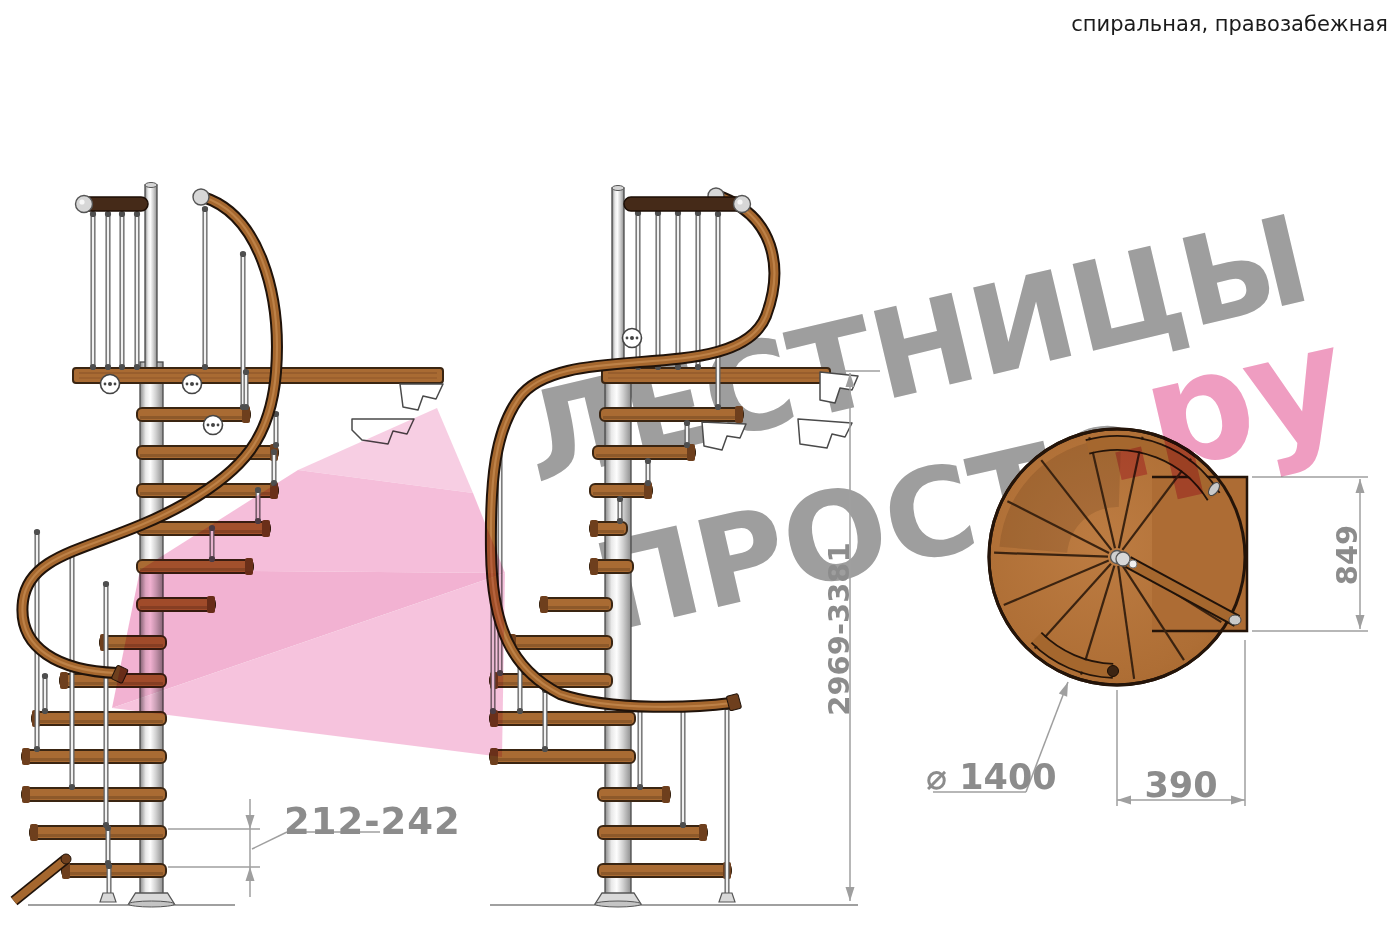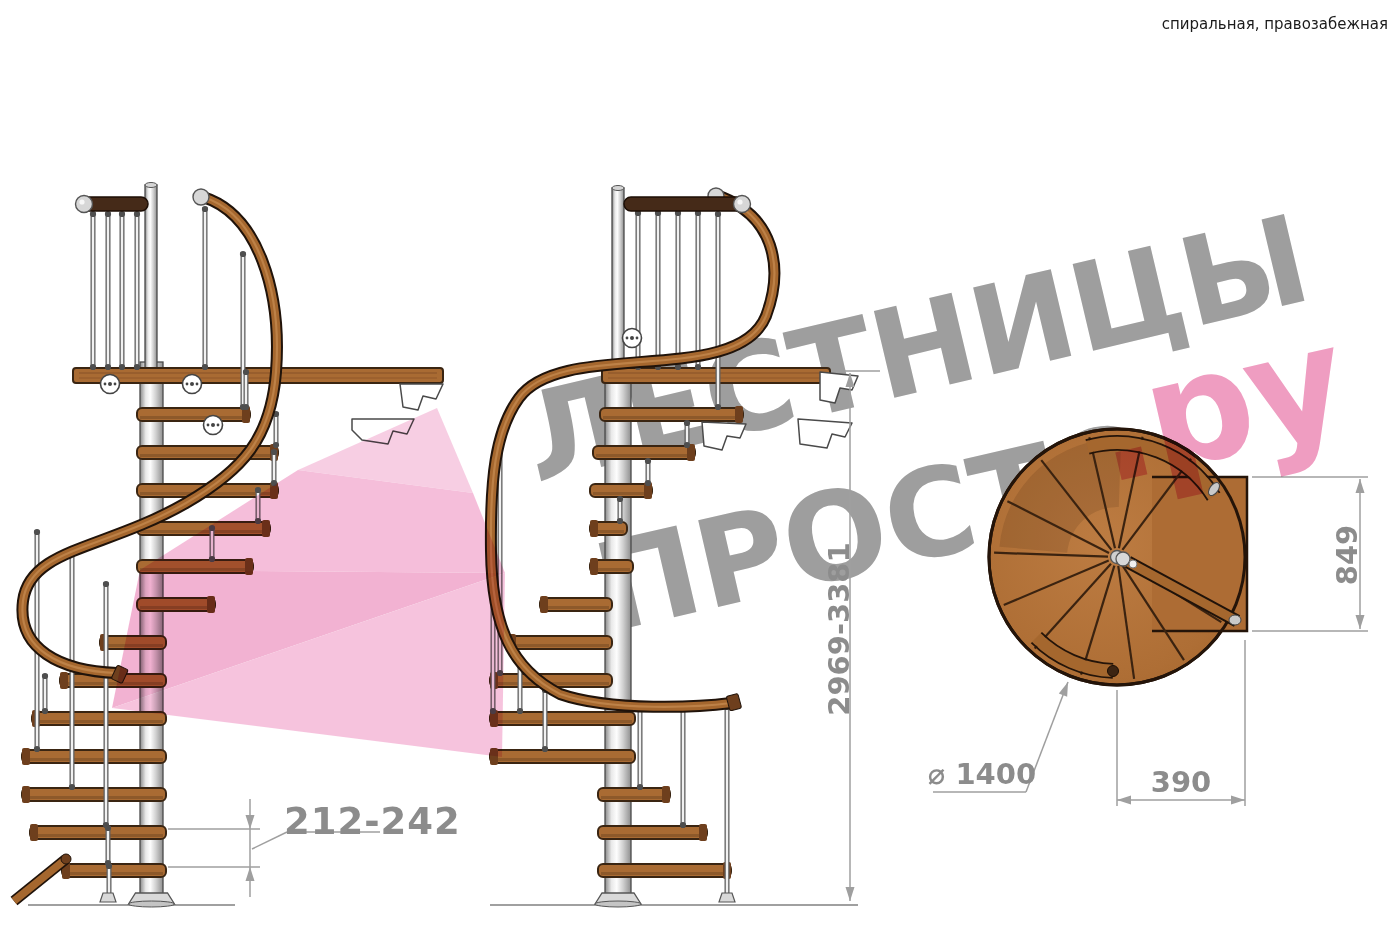--- a/index.html
+++ b/index.html
@@ -10,26 +10,26 @@
   #pink{z-index:4;mix-blend-mode:multiply;pointer-events:none;}
   .wm{position:absolute;font-weight:bold;color:#9e9e9e;z-index:1;line-height:1;
       transform-origin:left bottom;white-space:nowrap;}
   #wm1{left:540px;top:379px;font-size:122px;transform:rotate(-13.3deg);}
   #wm2{left:612px;top:529px;font-size:122px;transform:rotate(-13deg);}
   #wmpink{position:absolute;left:1112px;top:356px;font-size:150px;font-weight:bold;line-height:1;
       transform:rotate(-13deg);transform-origin:left bottom;letter-spacing:-4px;
       mix-blend-mode:multiply;z-index:5;white-space:nowrap;}
   .lbl{position:absolute;font-weight:bold;color:#8c8c8c;z-index:6;white-space:nowrap;}
   .dim-v{width:300px;height:32px;text-align:center;font-size:29px;transform:rotate(-90deg);}
-  .dim-h{text-align:center;font-size:29px;}
+  .dim-h{text-align:center;font-size:35px;}
   #lbl-step{font-size:37px;letter-spacing:1px;}
   #note{position:absolute;left:292px;top:836px;z-index:6;color:#1d1d1d;
         font-size:15px;line-height:18px;font-weight:normal;}
   #header{position:absolute;top:12px;right:12px;text-align:center;z-index:7;color:#1b1b1b;
-        font-size:15px;line-height:25px;}
+        font-size:21px;line-height:25px;}
 </style>
 </head>
 <body>
 
 <div id="page">
 
   <div id="wm1" class="wm" style="color: rgb(158, 158, 158);">ЛЕСТНИЦЫ</div>
   <div id="wm2" class="wm" style="color: rgb(158, 158, 158);">ПРОСТО</div>
 
   <svg id="art" width="1400" height="944">

